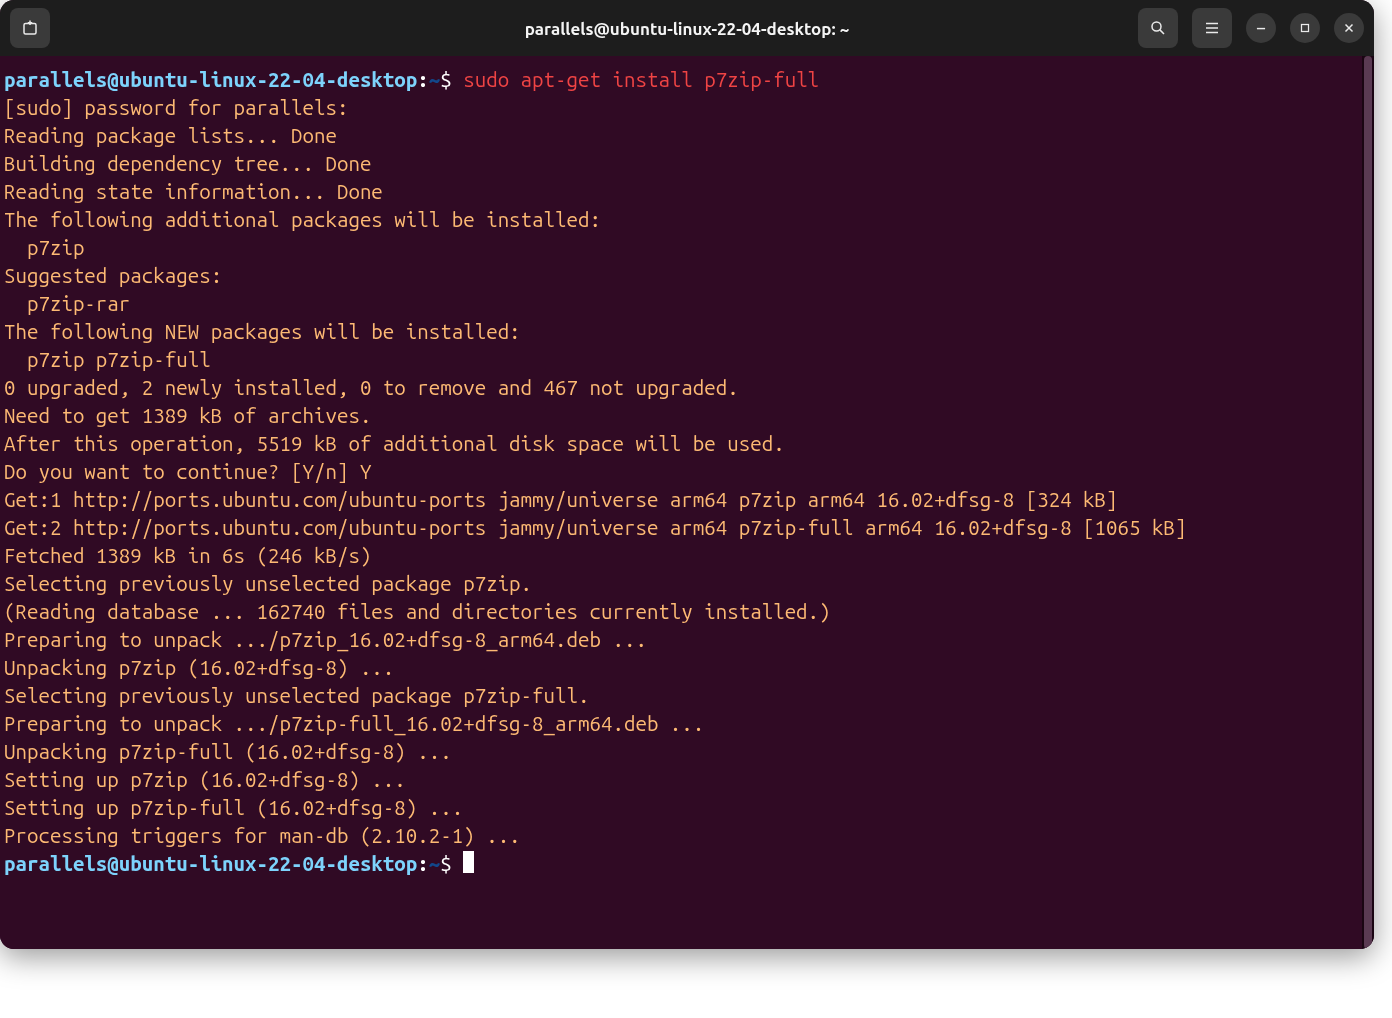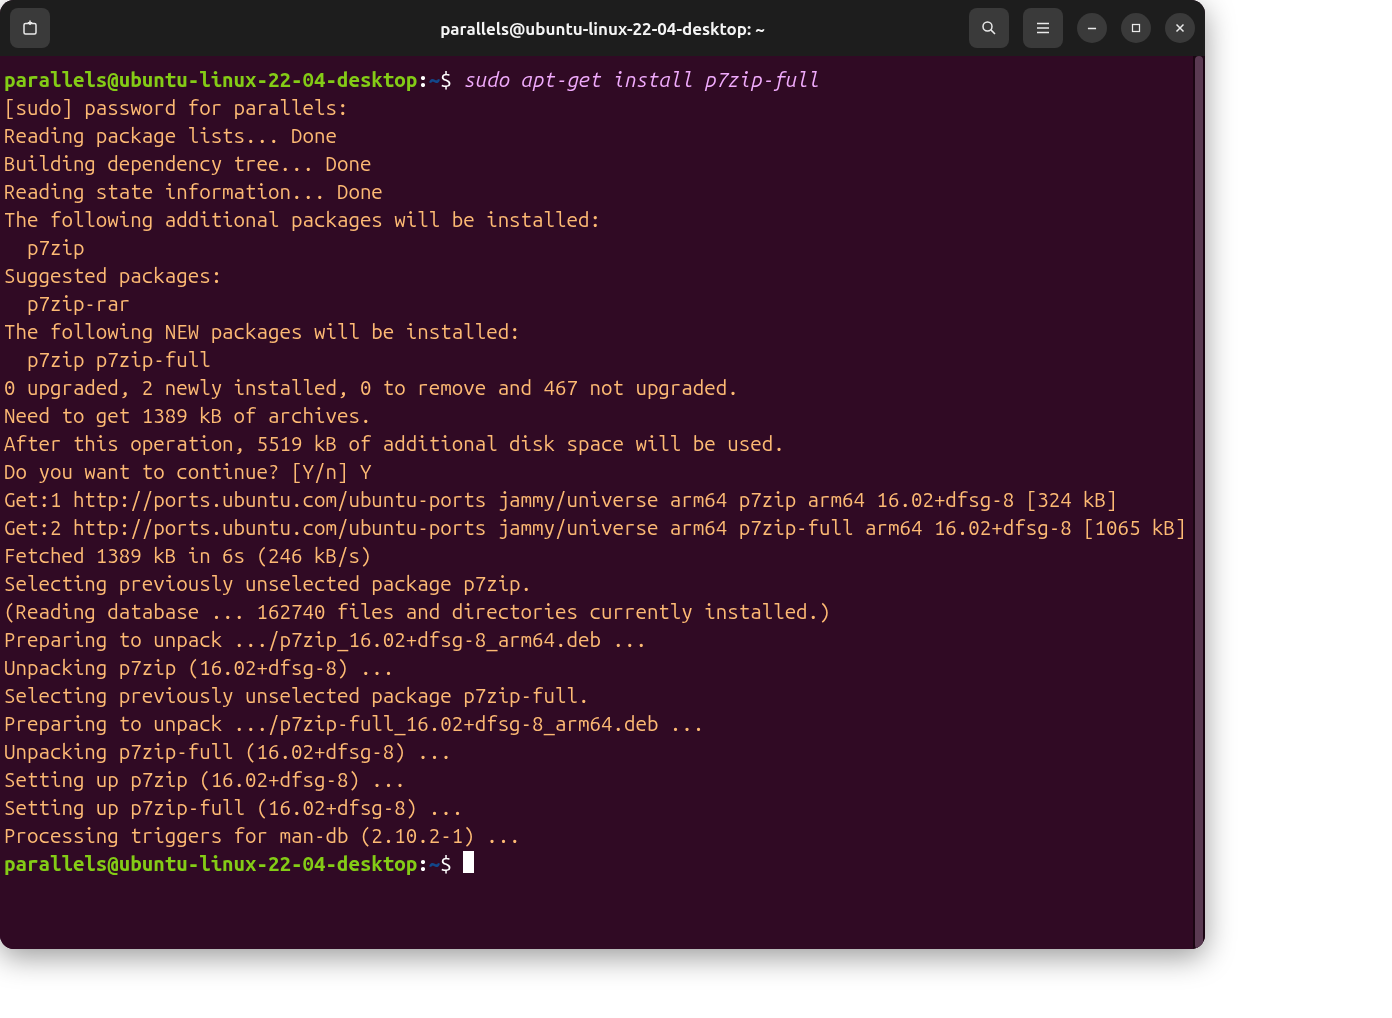--- a/index.html
+++ b/index.html
@@ -4,21 +4,21 @@
 <style>
   * { margin: 0; padding: 0; box-sizing: border-box; }
   body {
     width: 1392px;
     height: 1018px;
     background: #ffffff;
     font-family: 'Ubuntu Mono', 'DejaVu Sans Mono', 'Liberation Mono', monospace;
     overflow: hidden;
   }
   .window {
-    width: 1205px;
+    width: 1374px;
     height: 949px;
     background: #2c001e;
     border-radius: 14px;
     overflow: hidden;
     position: relative;
     box-shadow: 0 8px 30px rgba(0,0,0,0.4);
   }
   .titlebar {
     height: 56px;
     background: #1d1d1d;
@@ -91,25 +91,25 @@
   }
   .scrollbar-thumb {
     position: absolute;
     left: 2px;
     right: 2px;
     top: 0;
     bottom: 0;
     background: #5a3a52;
     border-radius: 4px;
   }
-  .prompt-user { color: #84cc16; font-weight: 700; }
+  .prompt-user { color: #7dd3fc; font-weight: 700; }
   .prompt-colon { color: #ffffff; font-weight: 700; }
   .prompt-path { color: #12488b; font-weight: 700; }
   .prompt-dollar { color: #ffffff; }
-  .cmd { color: #f0abfc; font-style: italic; }
+  .cmd { color: #ef4444; }
   .cursor {
     display: inline-block;
     width: 11px;
     height: 22px;
     background: #ffffff;
     vertical-align: text-bottom;
     margin-bottom: 2px;
   }
   .out { color: #fdba74; }
 </style>

